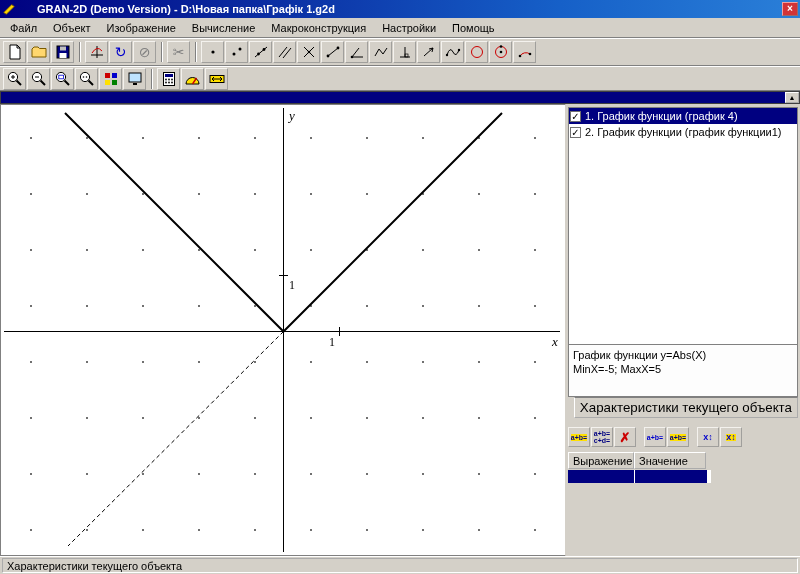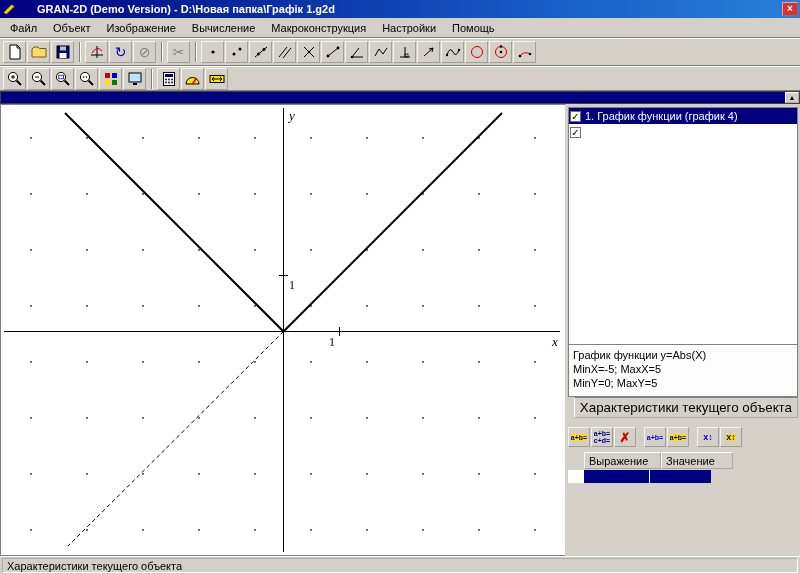--- a/index.html
+++ b/index.html
@@ -69,21 +69,21 @@
   .mini-gap { width:7px; }
   .c-navy { color:#000080; }
   .c-red  { color:#cc0000; font-size:13px; }
   .c-blue { color:#0000cc; }
   .bg-yel { background:#ffe000; }
   .arrows { color:#0000cc; }
   
   .expr-table { margin-top:4px; }
   .hdr-row { display:flex; }
   .hdr-cell { background:#d4d0c8; border:1px outset #fff; height:17px; padding:2px 4px; }
-  .w1 { width:77px;margin-left:16px; } .w2 { width:72px; }
+  .w1 { width:66px; } .w2 { width:72px; }
   .navy-row { display:flex; gap:1px; background:#fff; width:143px; margin-top:1px; }
   .navy-cell { background:#000080; height:13px; }
   
   .statusbar { height:18px; border-top:1px solid #ffffff; background:#d4d0c8;
     display:flex; align-items:center; padding:1px 2px; }
   .status-panel { flex:1; height:15px; border:1px inset #fff; display:flex;
     align-items:center; padding:0 4px; }
   
   .axis-label { font-family:"Liberation Serif", serif; font-style:italic; font-size:13px; }
   .tick-label { font-family:"Liberation Serif", serif; font-size:12px; }
@@ -345,27 +345,27 @@
 
   <div class="right-panel">
 
     <div class="object-list">
       <div class="list-row selected">
         <span class="checkbox">✓</span>
         <span class="row-label">1. График функции (график 4)</span>
       </div>
       <div class="list-row">
         <span class="checkbox">✓</span>
+        <span class="row-label">2. График функции (график функции1)</span>
       </div>
     </div>
 
     <div class="info-box">
       <div class="info-line">График функции y=Abs(X)</div>
       <div class="info-line">MinX=-5; MaxX=5</div>
-      <div class="info-line">MinY=0; MaxY=5</div>
     </div>
 
     <div class="tab-row">
       <button class="tab-btn">Характеристики текущего объекта</button>
     </div>
 
     <div class="mini-toolbar">
       <button class="mini-btn">
         <span class="c-navy bg-yel">a+b=</span>
       </button>

